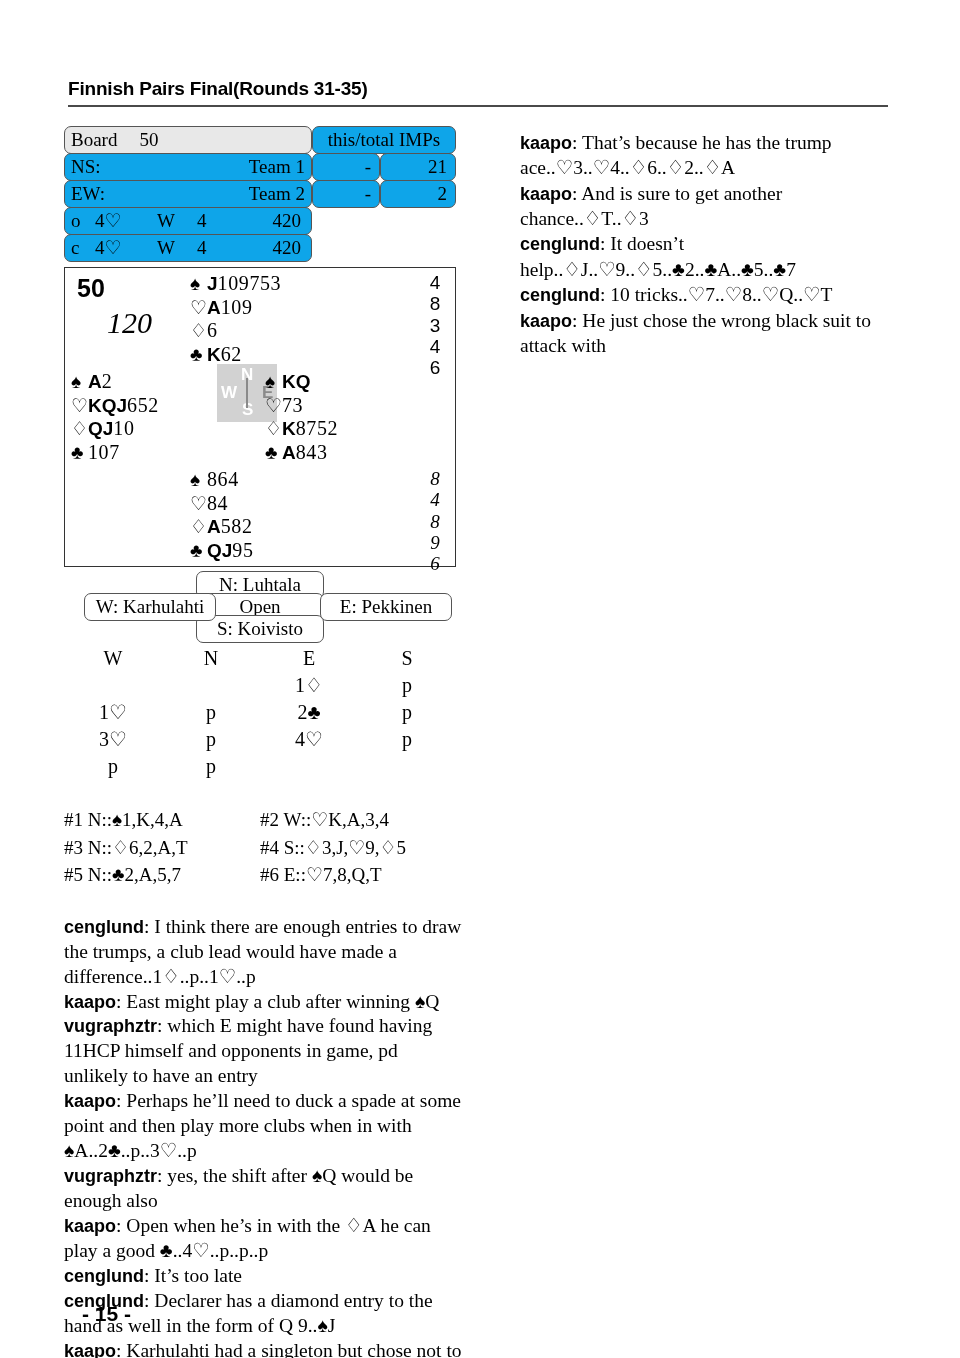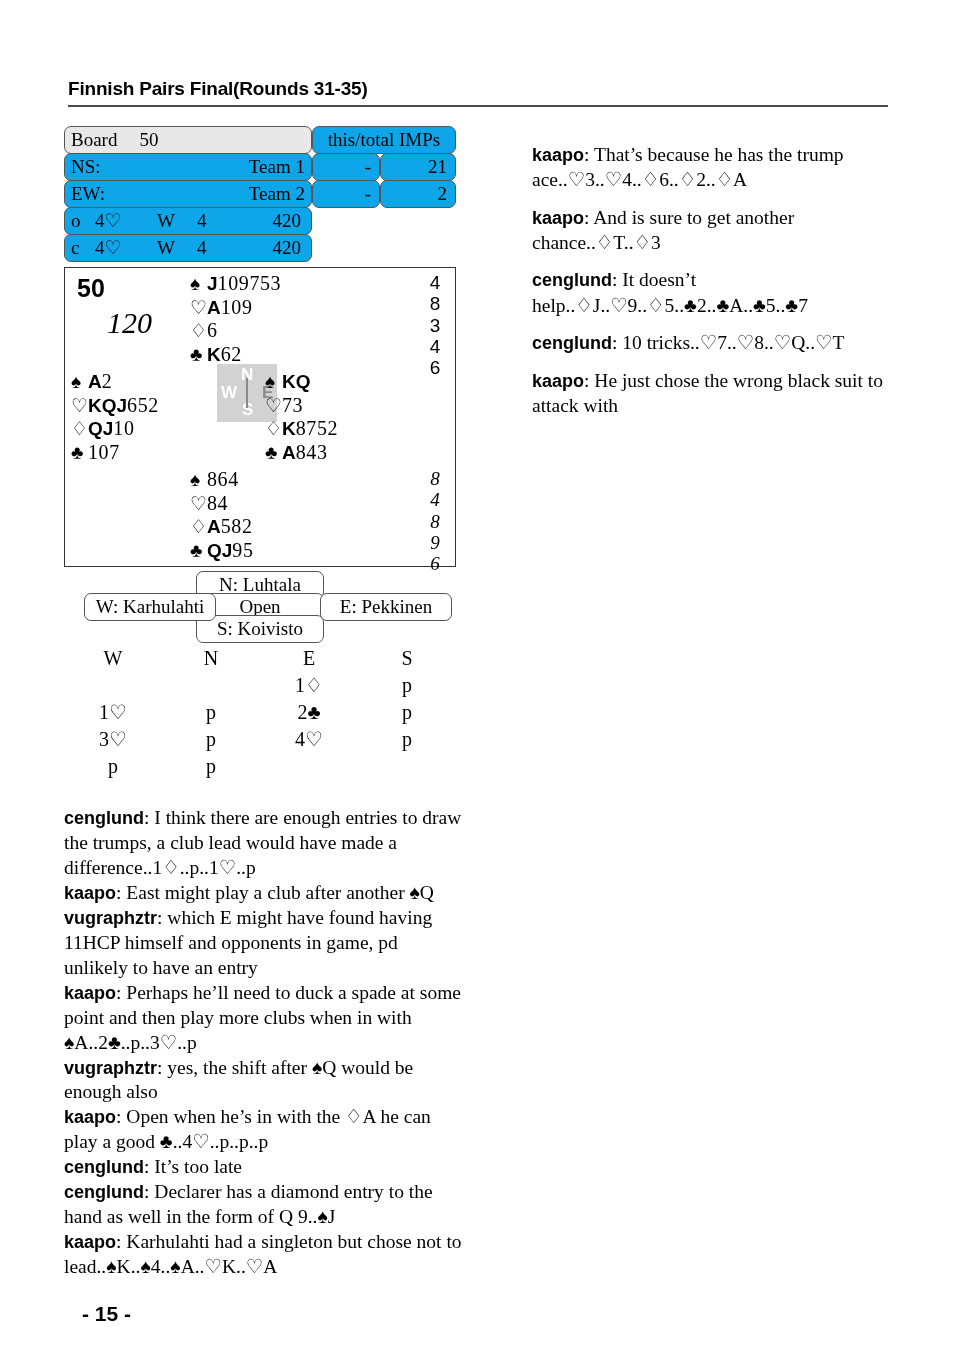--- a/index.html
+++ b/index.html
@@ -259,21 +259,21 @@
   }
 
   
   .right-col {
     position: absolute;
     left: 520px; top: 130px;
     width: 390px;
     font-size: 19.5px;
     line-height: 1.3;
   }
-  .right-col p { margin: 12px; }
+  .right-col p { margin: 0; }
 
   
   .pagenum {
     position: absolute;
     left: 82px; top: 1282px;
     font-family: "Liberation Sans", sans-serif;
     font-weight: bold;
     font-size: 21px;
     margin-top: 20px;
   }
@@ -481,24 +481,38 @@
         <div>p</div>
       </div>
       <div class="auction-row">
         <div>p</div>
         <div>p</div>
         <div></div>
         <div></div>
       </div>
     </div>
 
+    <div class="tricklist">
+      <div class="tl-row">
+        <div>#1 N::♠1,K,4,A</div>
+        <div>#2 W::♡K,A,3,4</div>
+      </div>
+      <div class="tl-row">
+        <div>#3 N::♢6,2,A,T</div>
+        <div>#4 S::♢3,J,♡9,♢5</div>
+      </div>
+      <div class="tl-row">
+        <div>#5 N::♣2,A,5,7</div>
+        <div>#6 E::♡7,8,Q,T</div>
+      </div>
+    </div>
 
     <div class="commentary">
       <p><span class="spk">cenglund</span><span>:  I think there are enough entries to draw the trumps, a club lead would have made a difference..1♢..p..1♡..p</span></p>
-      <p><span class="spk">kaapo</span><span>: East might play a club after another ♠Q</span></p>
+      <p><span class="spk">kaapo</span><span>: East might play a club after winning ♠Q</span></p>
       <p><span class="spk">vugraphztr</span><span>: which E might have found having 11HCP himself and opponents in game, pd unlikely to have an entry</span></p>
       <p><span class="spk">kaapo</span><span>: Perhaps he’ll need to duck a spade at some point and then play more clubs when in with ♠A..2♣..p..3♡..p</span></p>
       <p><span class="spk">vugraphztr</span><span>: yes, the shift after ♠Q would be enough also</span></p>
       <p><span class="spk">kaapo</span><span>: Open when he’s in with the ♢A he can play a good ♣..4♡..p..p..p</span></p>
       <p><span class="spk">cenglund</span><span>:  It’s too late</span></p>
       <p><span class="spk">cenglund</span><span>:  Declarer has a diamond entry to the hand as well in the form of Q 9..♠J</span></p>
       <p><span class="spk">kaapo</span><span>: Karhulahti had a singleton but chose not to lead..♠K..♠4..♠A..♡K..♡A</span></p>
     </div>
   </div>
 

